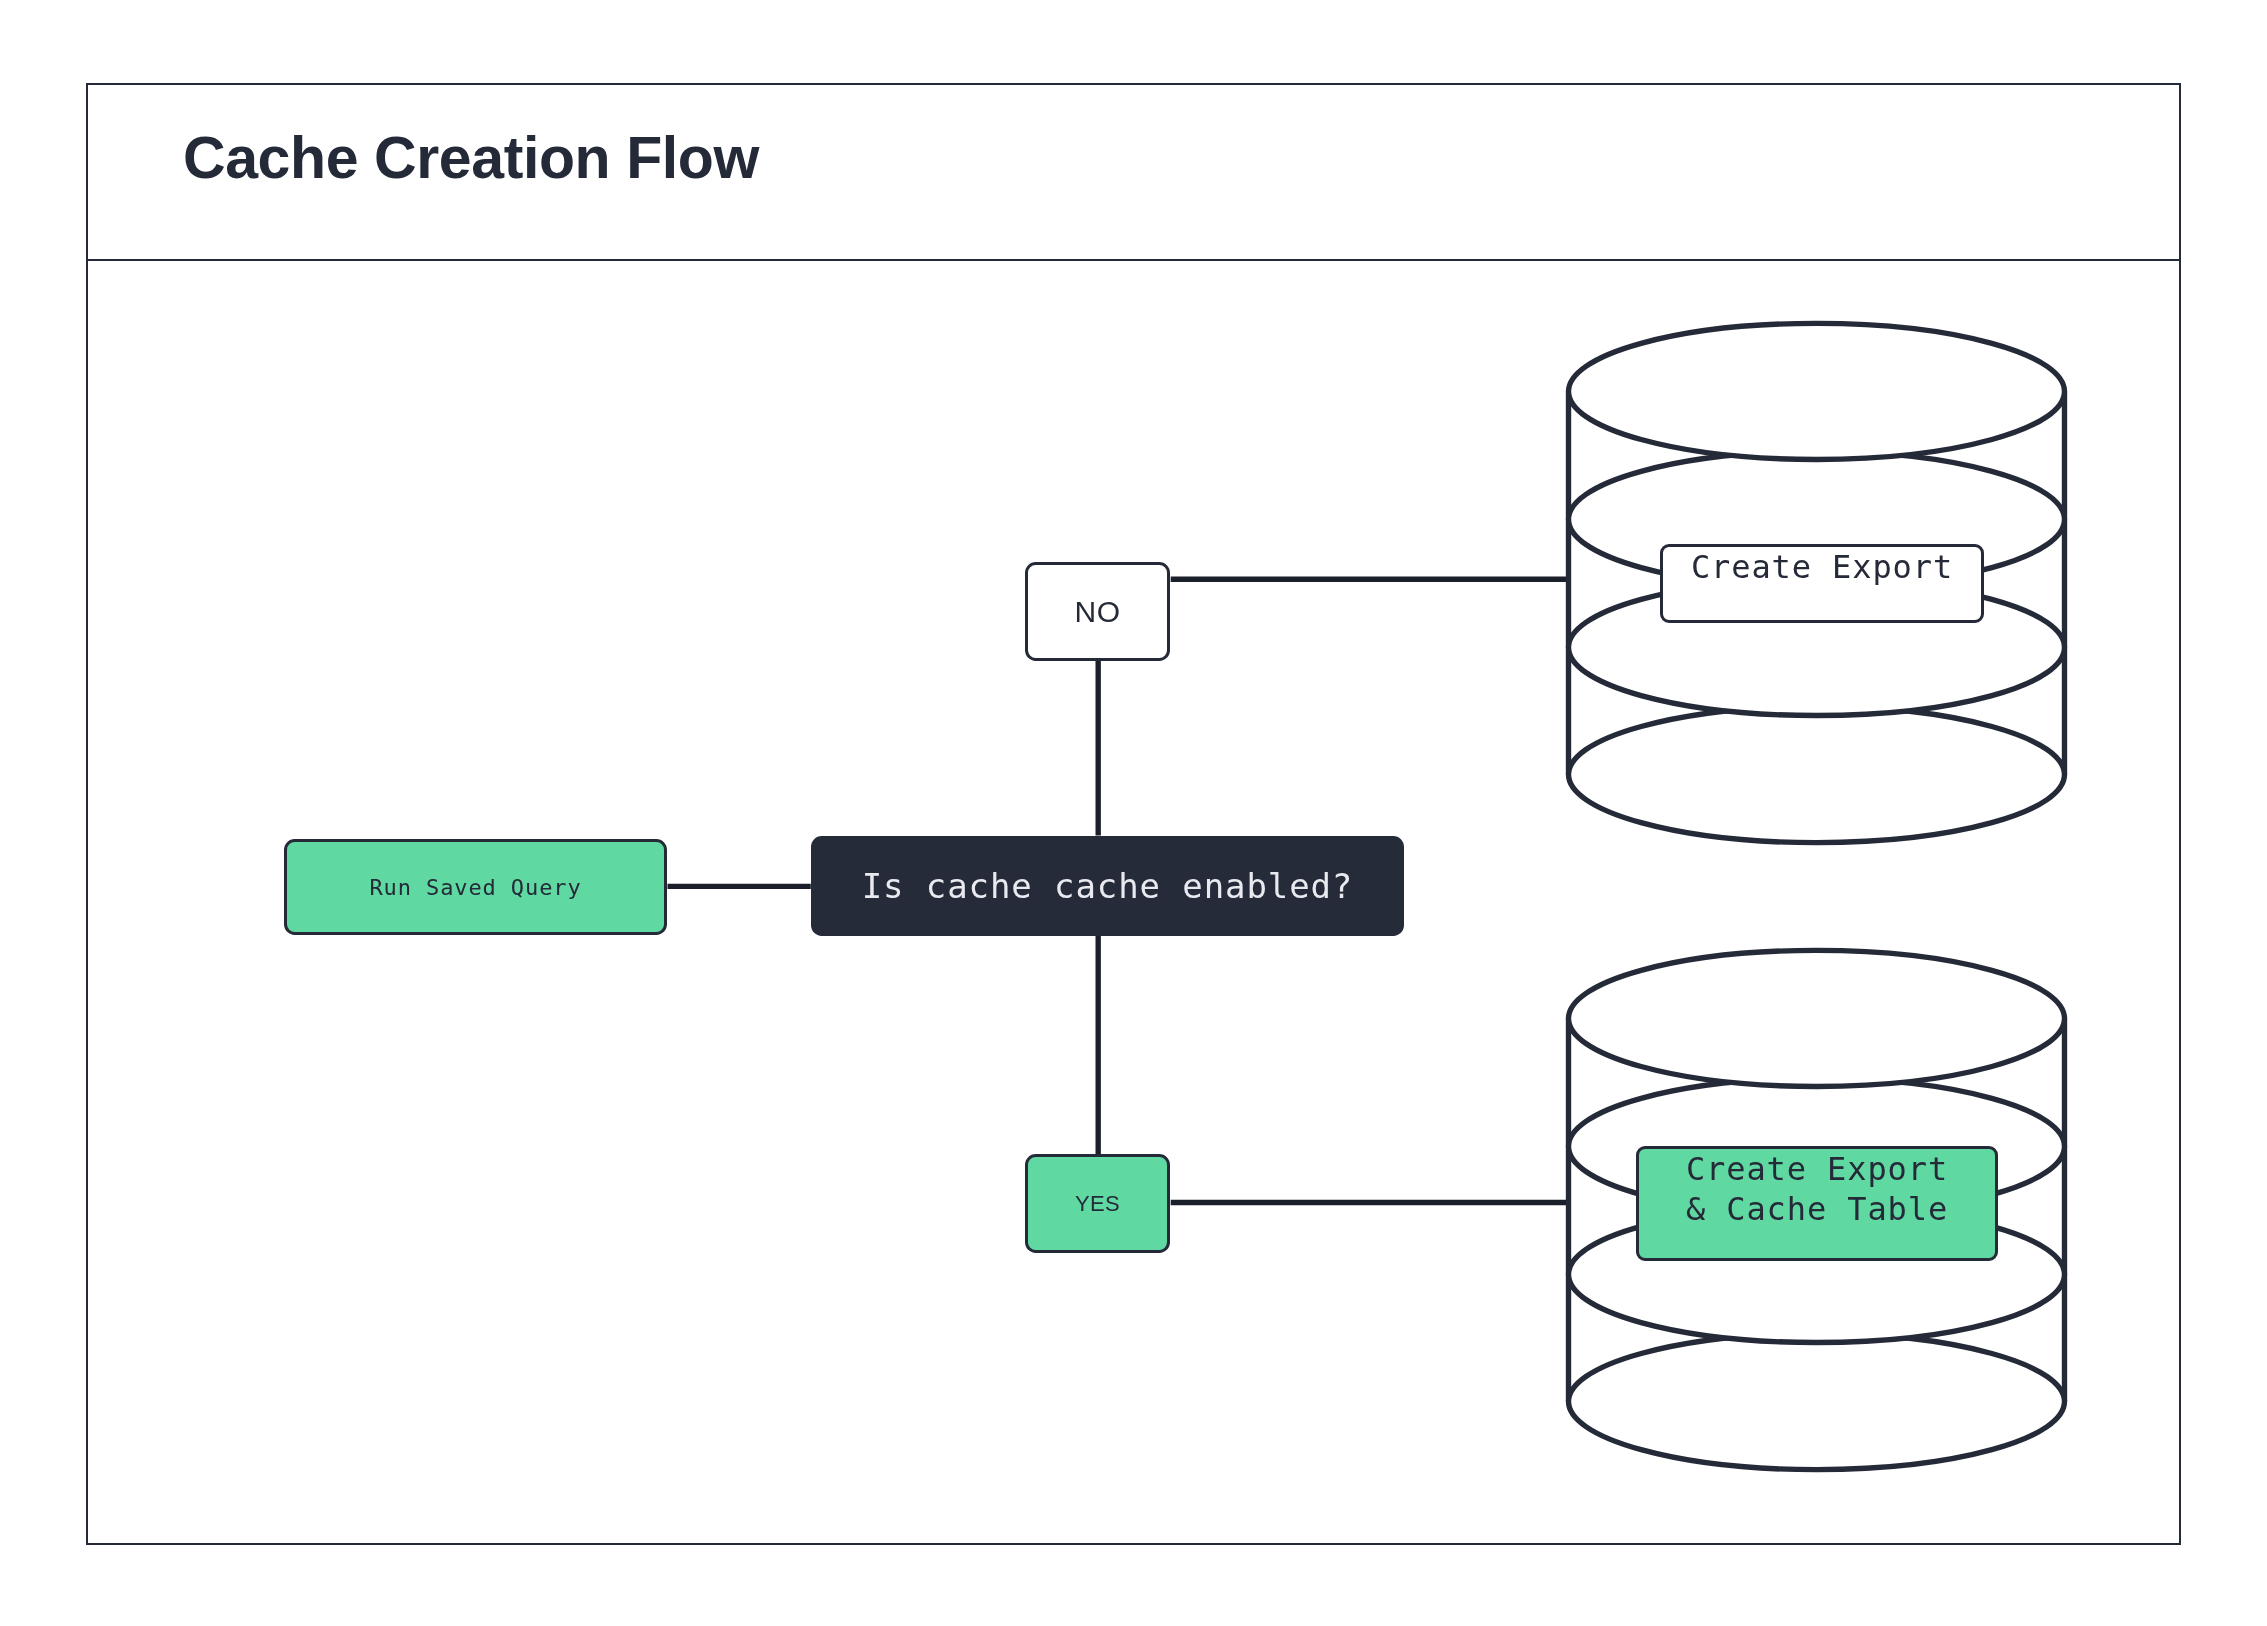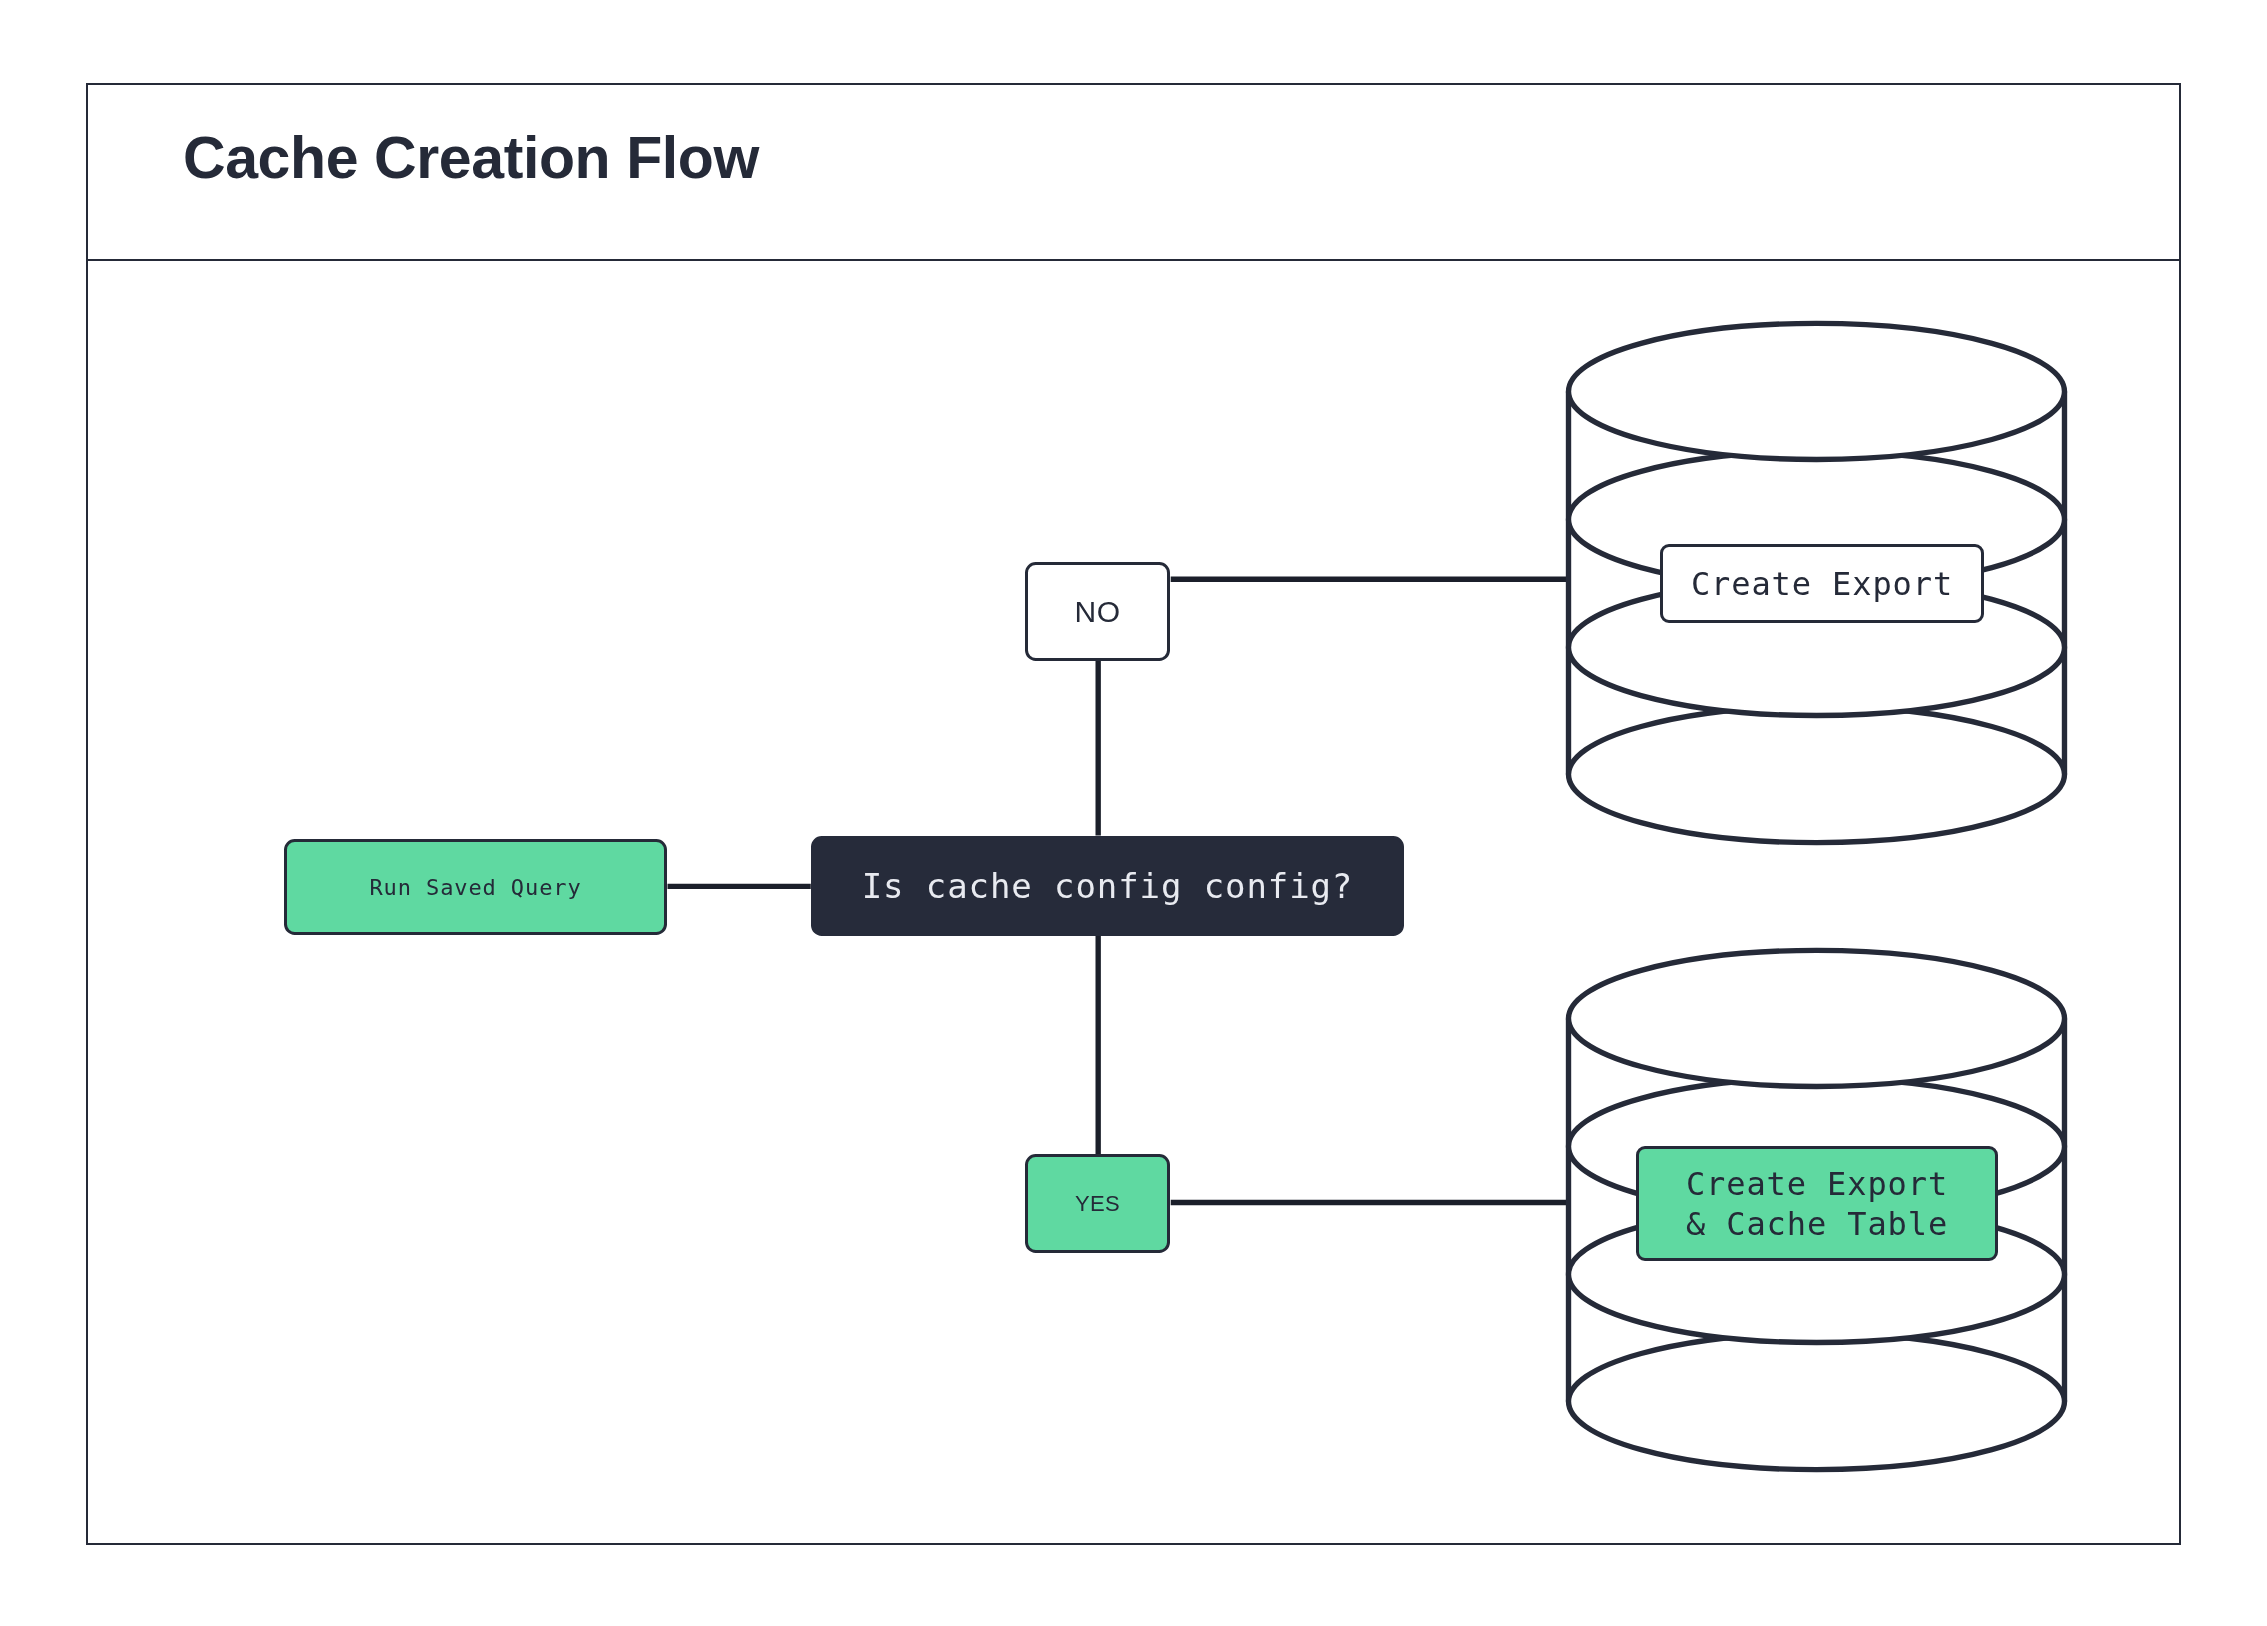--- a/index.html
+++ b/index.html
@@ -140,21 +140,20 @@
   #db-export { left: 1563px; top: 318px; }
   #db-cache  { left: 1563px; top: 945px; }
   .db svg { display: block; width: 507px; height: 530px; }
 
   .db-label {
     position: absolute;
     box-sizing: border-box;
     display: flex;
     flex-direction: column;
     align-items: center;
-    justify-content: center;
     text-align: center;
     font-family: "DejaVu Sans Mono", "Liberation Mono", monospace;
     border: 3.6px solid #252a38;
     border-radius: 9px;
     line-height: 1.25;
     white-space: pre;
   }
   #label-create-export {
     left: 1660px;
     top: 544px;
@@ -239,21 +238,21 @@
   <div class="db-label" id="label-create-export-cache">
     <span class="ln">Create Export</span>
     <span class="ln">&amp; Cache Table</span>
   </div>
 
   <div class="node node-green" id="node-run-saved-query">
     <span>Run Saved Query</span>
   </div>
 
   <div class="node node-dark" id="node-decision">
-    <span>Is cache config config?</span>
+    <span>Is cache cache enabled?</span>
   </div>
 
   <div class="node node-white" id="node-no">
     <span>NO</span>
   </div>
 
   <div class="node node-green" id="node-yes">
     <span>YES</span>
   </div>
 

